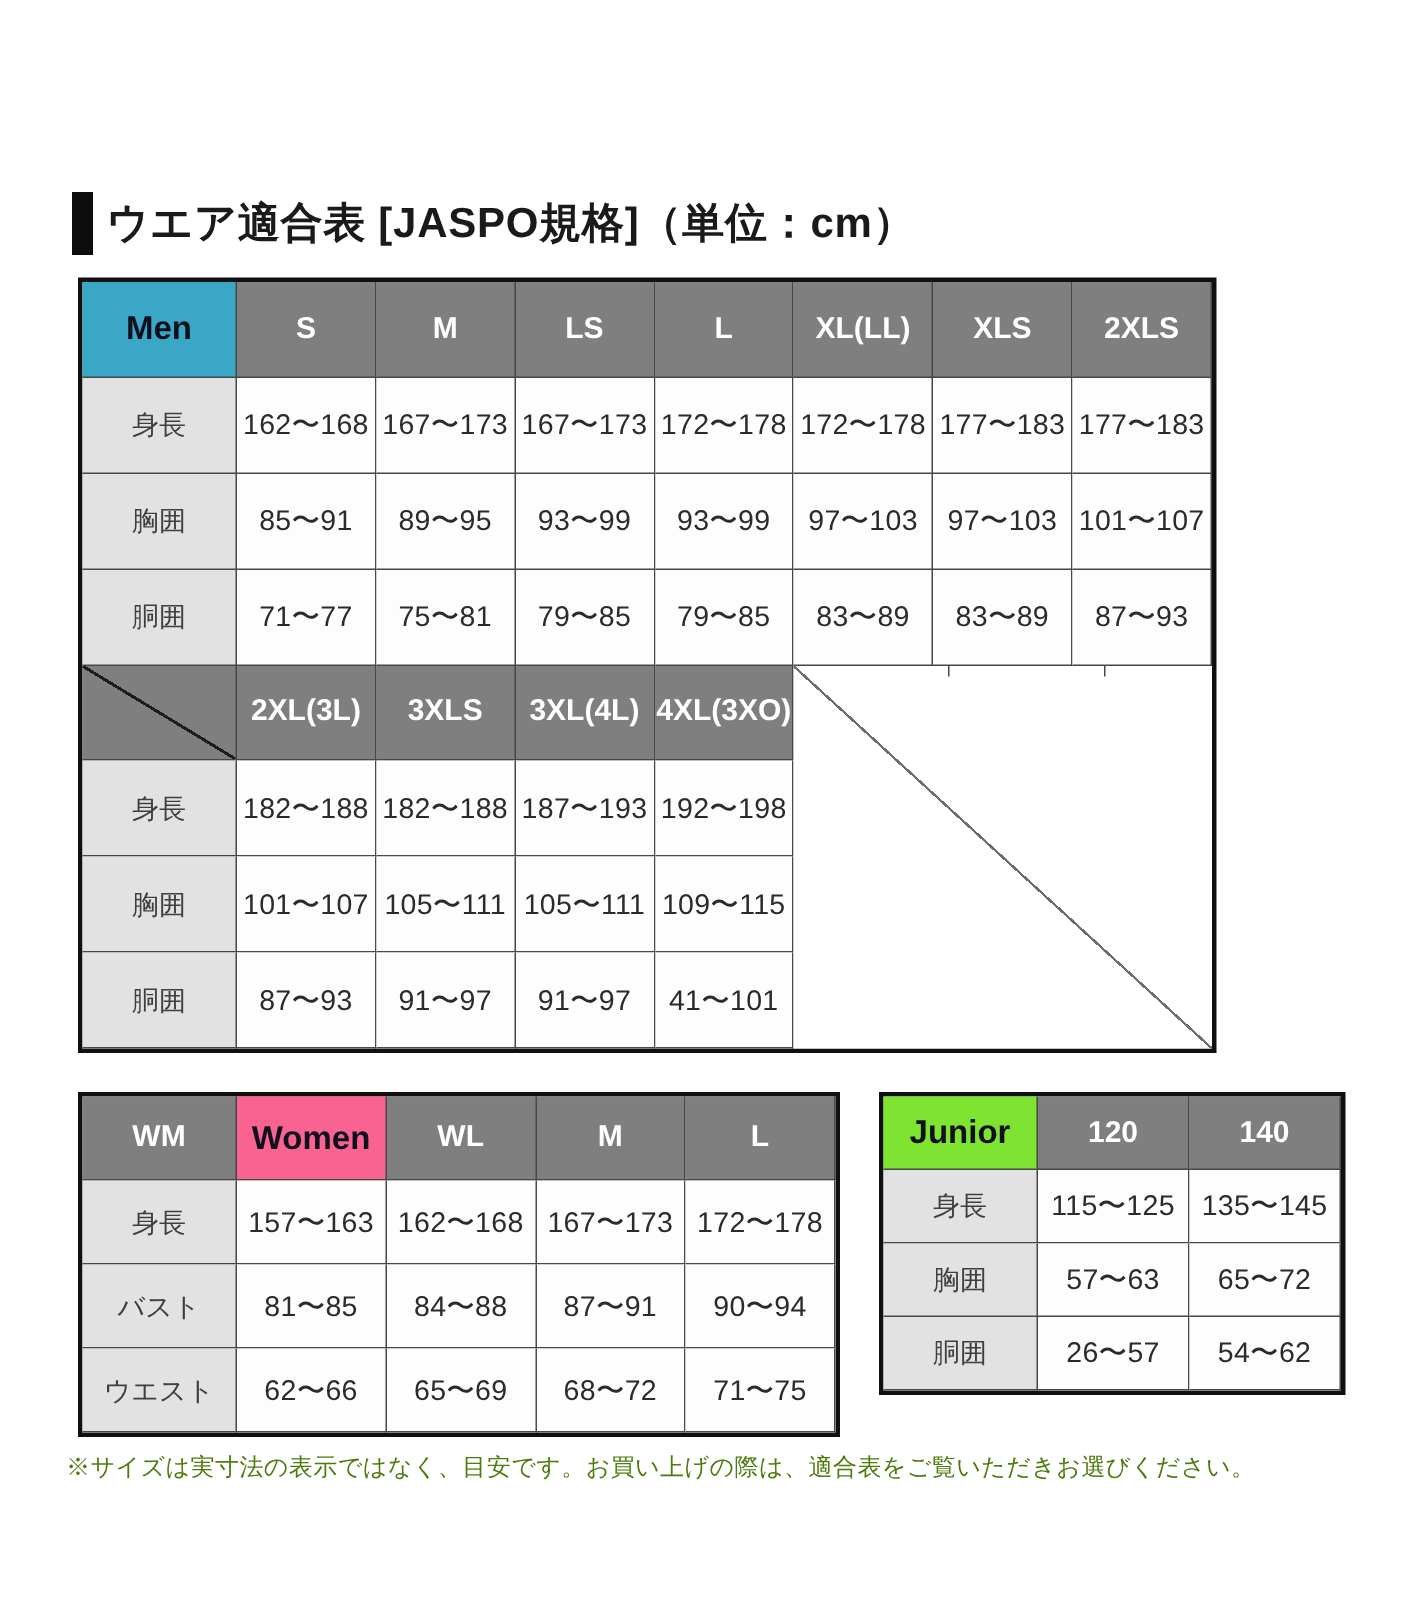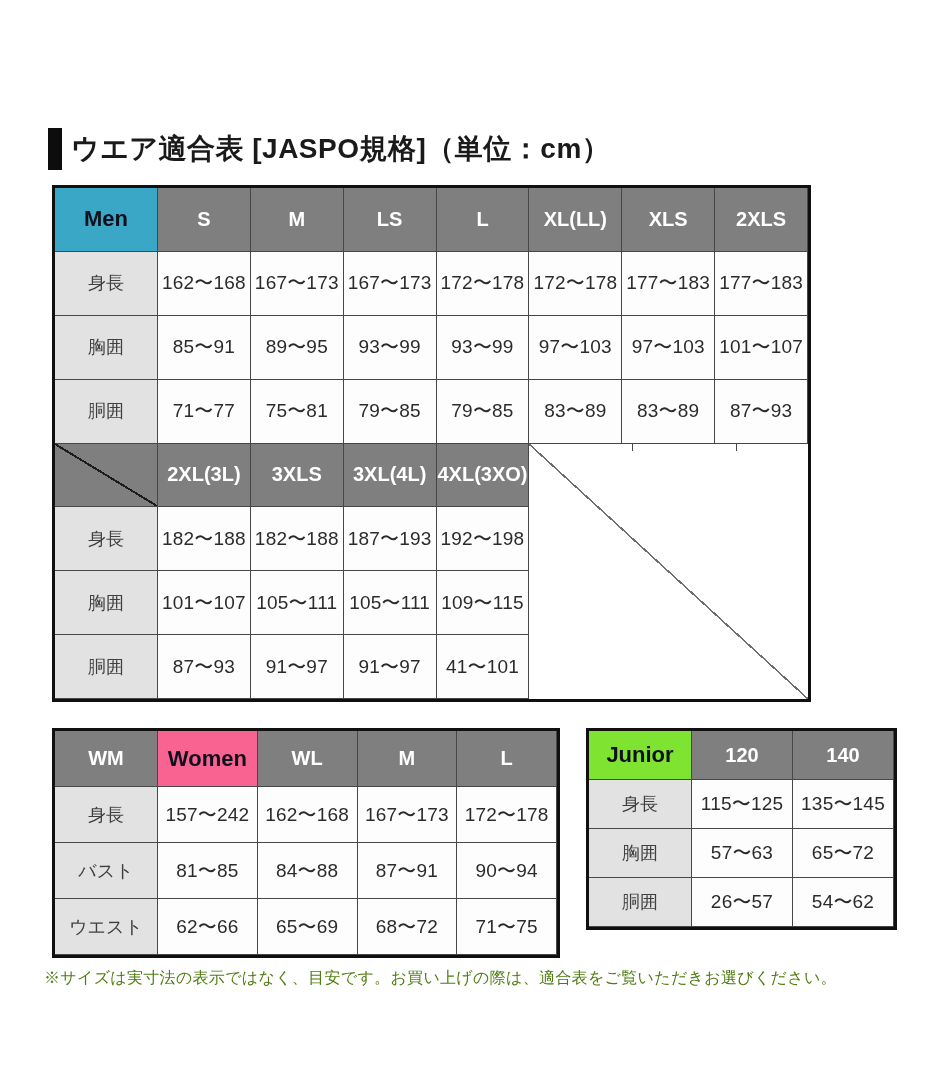--- a/index.html
+++ b/index.html
@@ -119,21 +119,21 @@
   </div>
 
   <div class="tbl women-tbl">
     <div class="cell hdr">WM</div>
     <div class="cell corner corner-women">Women</div>
     <div class="cell hdr">WL</div>
     <div class="cell hdr">M</div>
     <div class="cell hdr">L</div>
 
     <div class="cell lbl">身長</div>
-    <div class="cell val">157〜242</div>
+    <div class="cell val">157〜163</div>
     <div class="cell val">162〜168</div>
     <div class="cell val">167〜173</div>
     <div class="cell val">172〜178</div>
 
     <div class="cell lbl">バスト</div>
     <div class="cell val">81〜85</div>
     <div class="cell val">84〜88</div>
     <div class="cell val">87〜91</div>
     <div class="cell val">90〜94</div>
 

